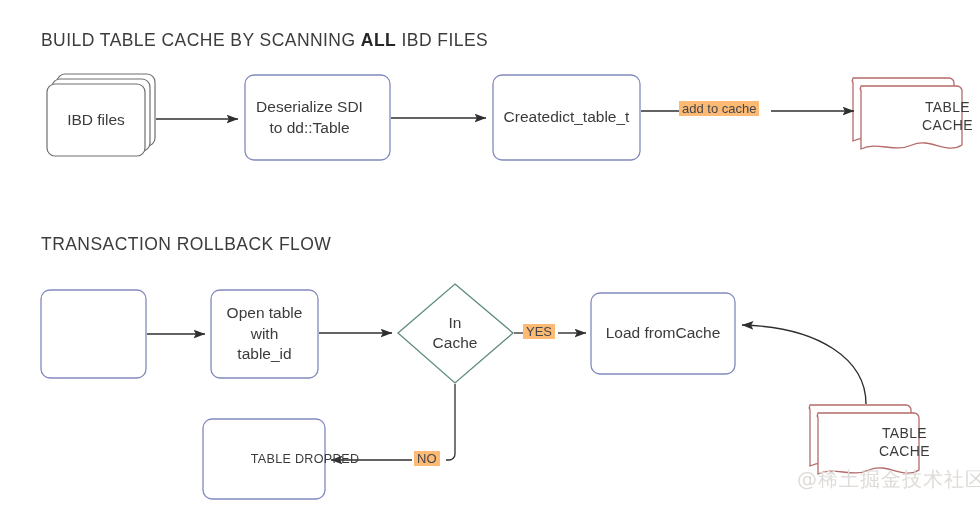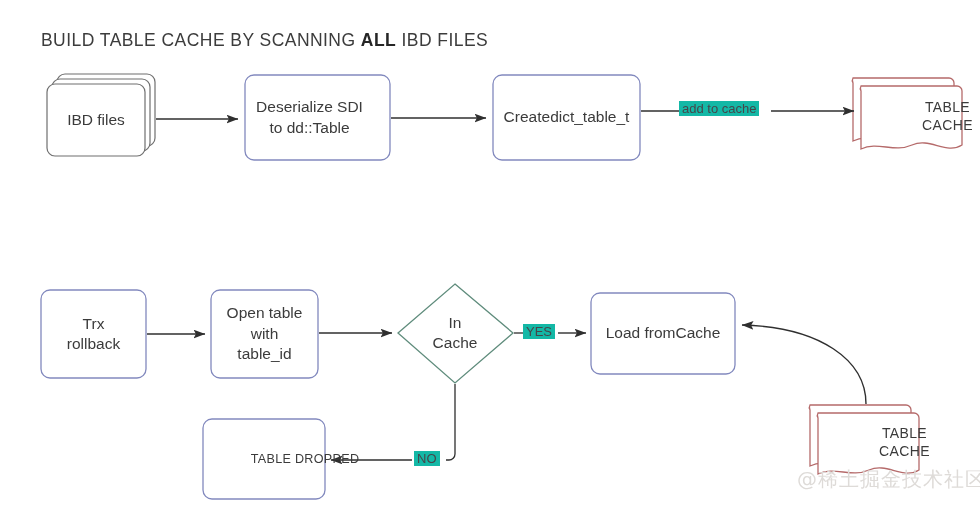--- a/index.html
+++ b/index.html
@@ -49,21 +49,21 @@
     color: #3b3b3b;
     pointer-events: none;
   }
   .lbl-16 { font-size: 15.5px; }
   .lbl-13 { font-size: 12.6px; letter-spacing: 0.3px; }
   .lbl-11 { font-size: 14px; letter-spacing: 0.35px; padding-left: 36px; }
   .edge-label {
     position: absolute;
     font-size: 13px;
     color: #45464a;
-    background: #14b8a6;
+    background: #fdba74;
     padding: 0 3px;
     white-space: nowrap;
   }
   .watermark {
     position: absolute;
     font-size: 20px;
     color: #dedbd8;
     letter-spacing: 1px;
     white-space: nowrap;
     font-family: "DejaVu Sans", sans-serif;
@@ -163,25 +163,24 @@
 
   <div class="edge-label" style="left:679px; top:101px;">
     <span>add to cache</span>
   </div>
 
   <div class="node-label lbl-11" style="left:861px; top:86px; width:101px; height:60px; flex-direction:column;">
     <span>TABLE</span>
     <span>CACHE</span>
   </div>
 
-
-  <div class="node-label lbl-16" style="left:41px; top:290px; width:105px; height:88px; flex-direction:column;">
-    <span>Trx</span>
-    <span>rollback</span>
-  </div>
+  <div class="section-title" style="left:41px; top:234px;">
+    <span>TRANSACTION ROLLBACK FLOW</span>
+  </div>
+
 
   <div class="node-label lbl-16" style="left:211px; top:290px; width:107px; height:88px; flex-direction:column;">
     <span>Open table</span>
     <span>with</span>
     <span>table_id</span>
   </div>
 
   <div class="node-label lbl-16" style="left:405px; top:302px; width:100px; height:62px; flex-direction:column;">
     <span>In</span>
     <span>Cache</span>

